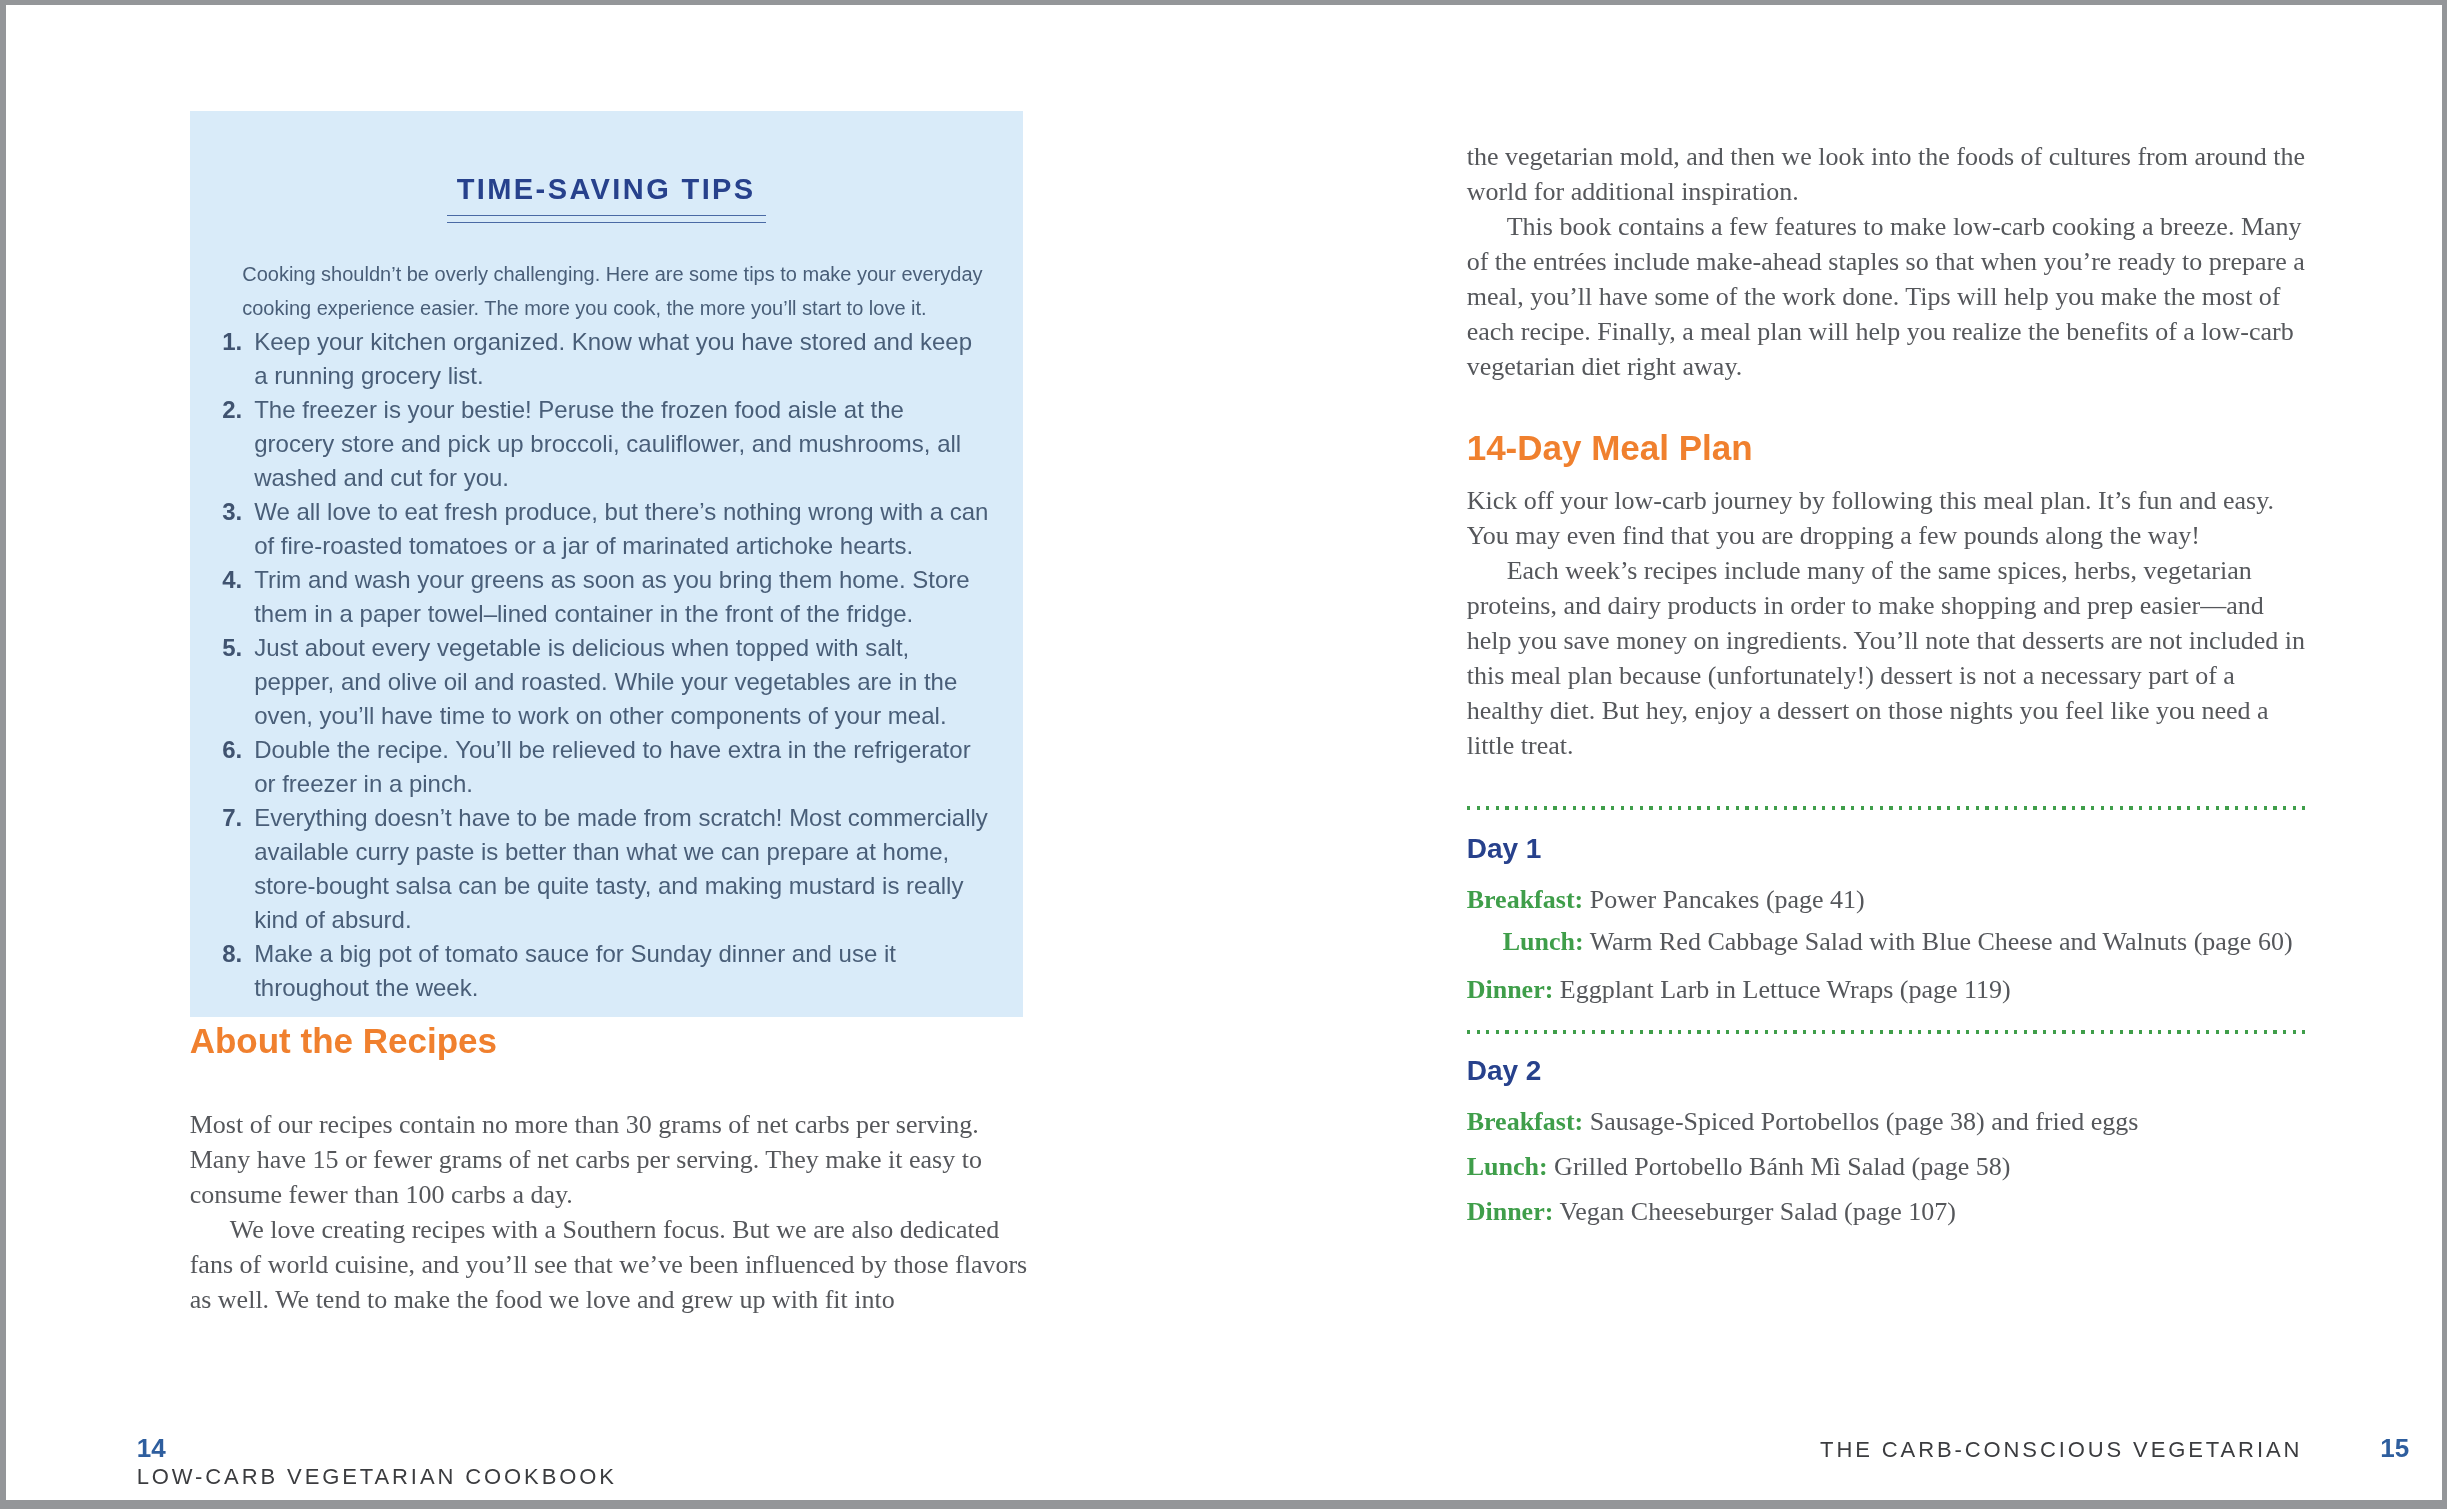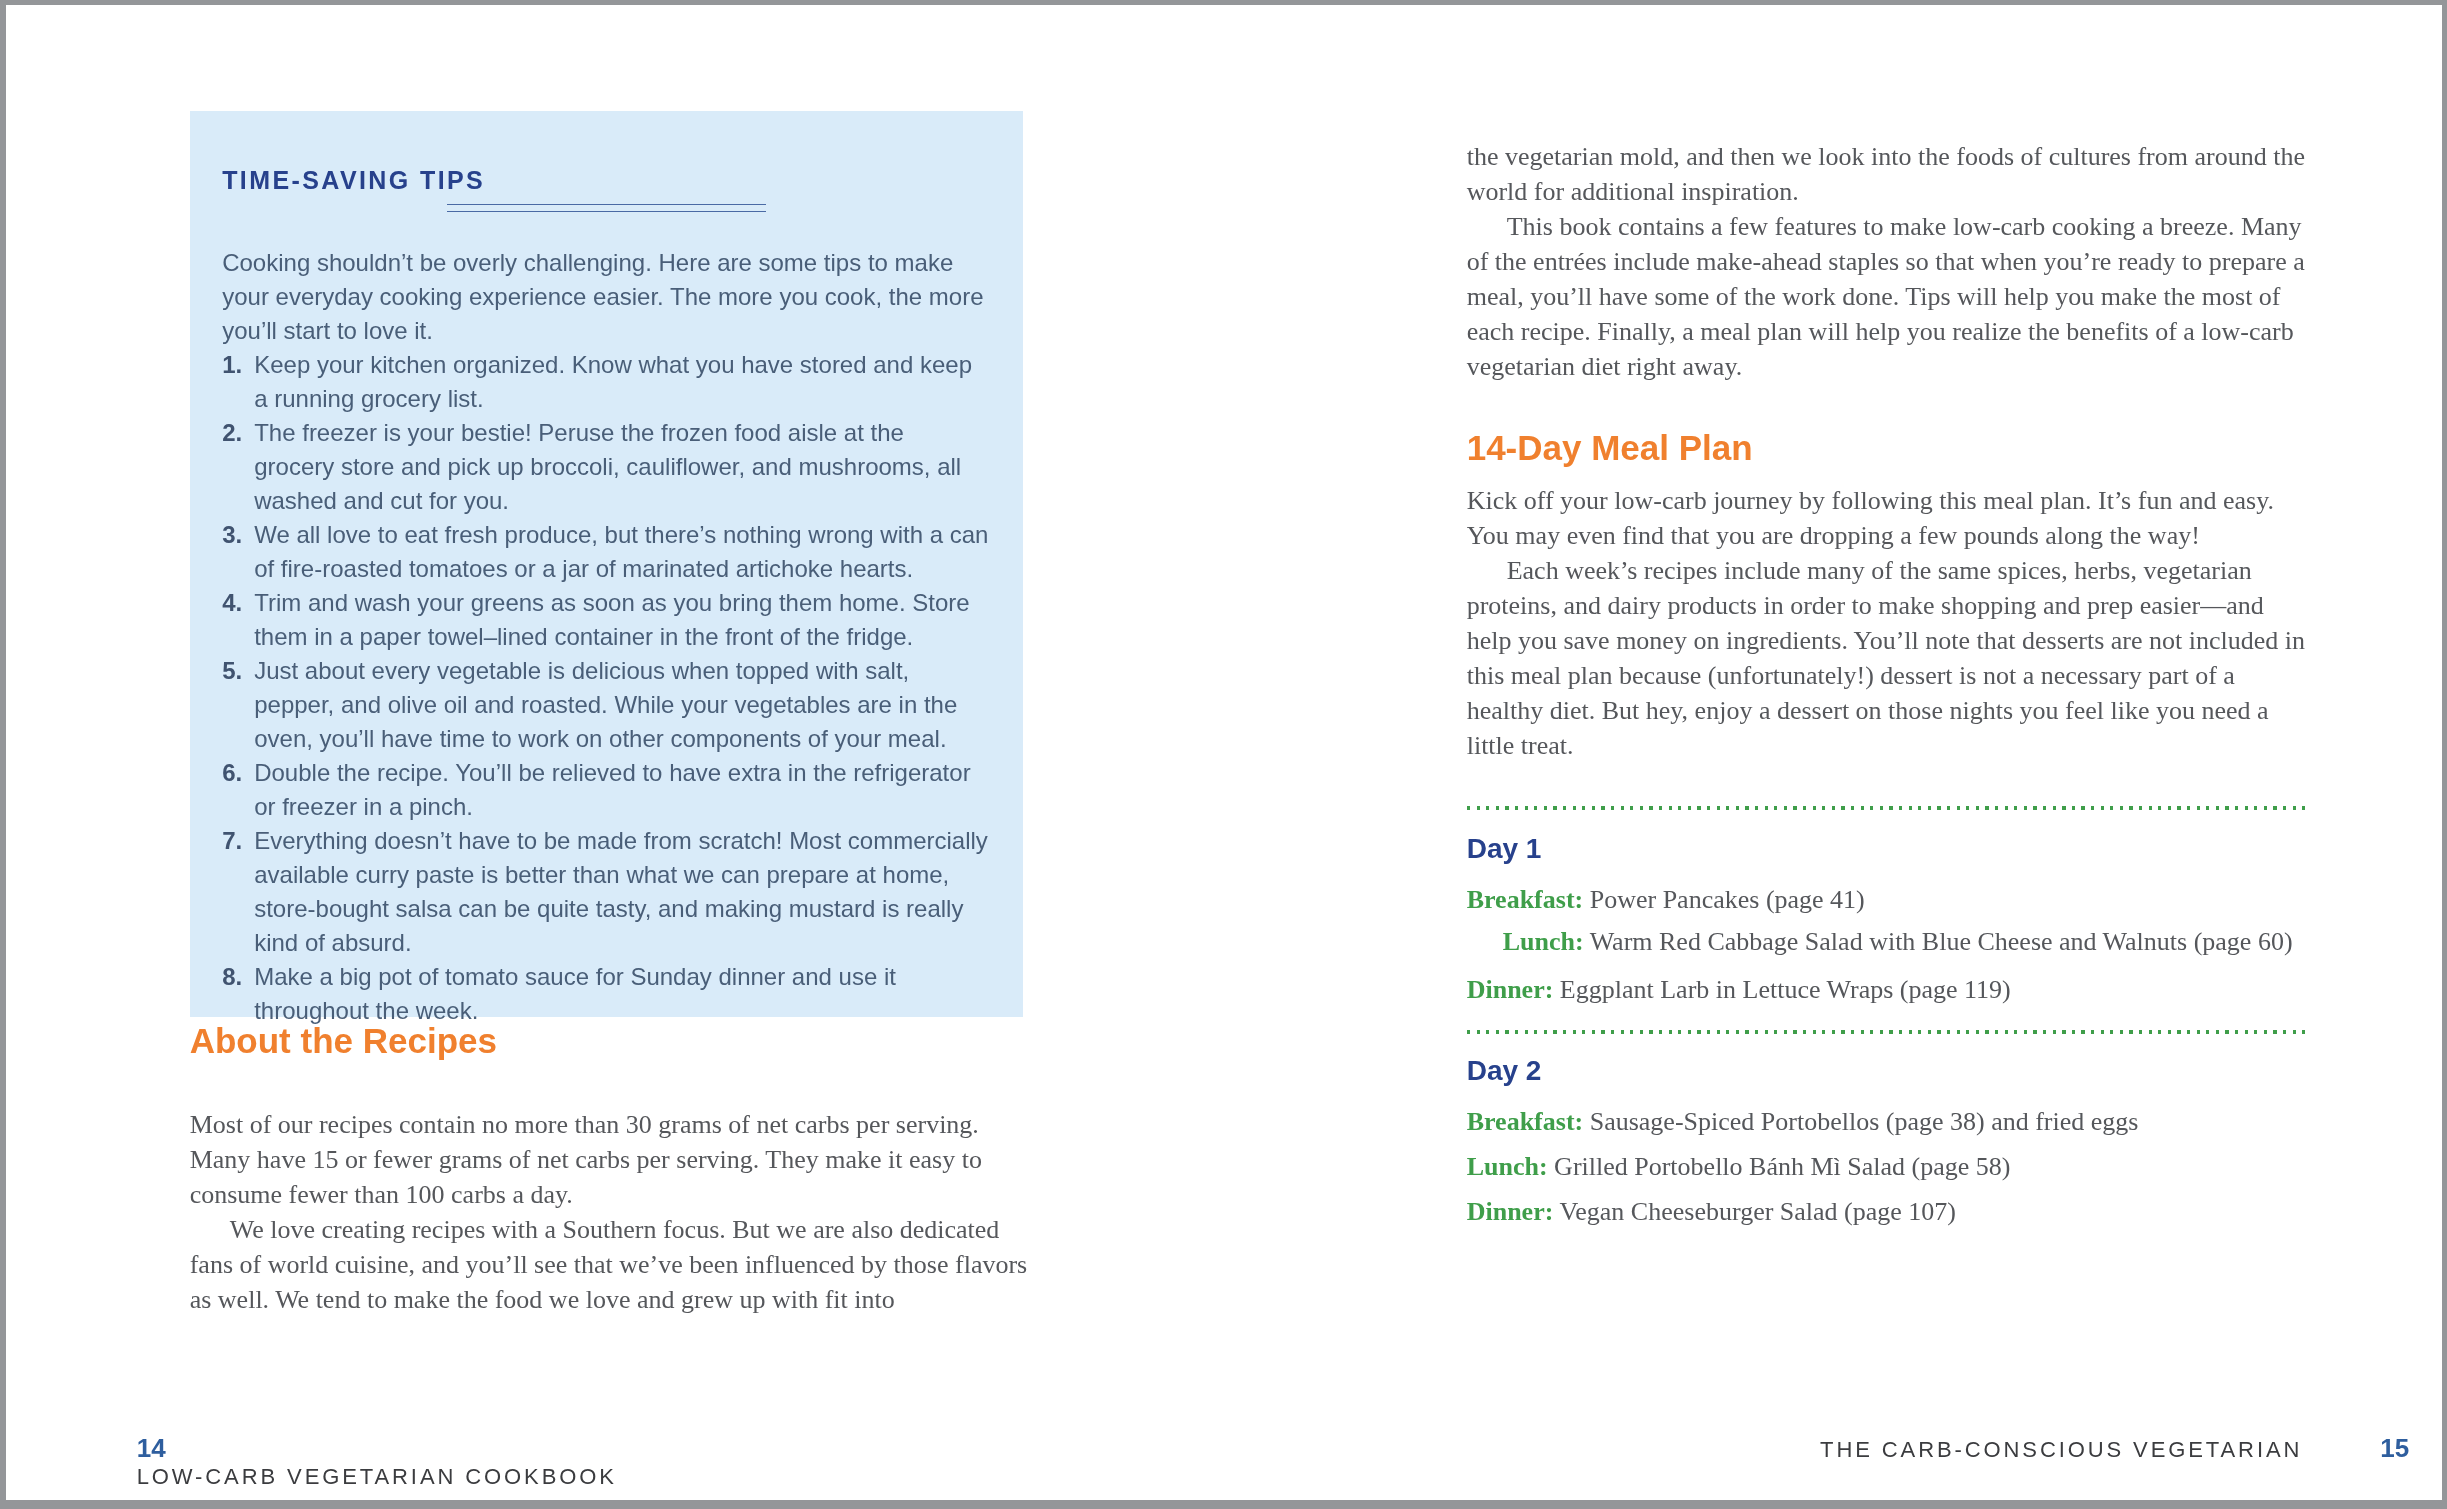--- a/index.html
+++ b/index.html
@@ -31,39 +31,40 @@
   }
   
   .tips-box {
     position: absolute;
     left: 184px; top: 106px;      
     width: 833px; height: 906px;
     background: var(--box_blue);
     padding: 29px 32.5px 0 32.5px;
   }
   .tips-title {
-    text-align: left;
+    text-align: center;
     color: var(--navy);
-    font-size: 25px;
+    font-size: 29px;
     font-weight: bold;
     letter-spacing: 2.4px;
-    margin-top: 26px;
+    margin-top: 33px;
   }
   .title-underline {
     width: 319px;
     height: 7.6px;
     margin: 9.6px auto 0 auto;
     border-top: 1.9px solid var(--rule_navy);
     border-bottom: 1.9px solid var(--rule_navy);
   }
   .tips-intro {
     margin-top: 34px;
     color: var(--box_text);
-    font-size: 24px;
+    font-size: 20px;
     line-height: 34px;
+    margin-left: 20px;
   }
   .tips-list { list-style: none; }
   .tips-item {
     display: flex;
     color: var(--box_text);
     font-size: 24px;
     line-height: 34px;
   }
   .tips-item .num {
     flex: 0 0 32px;

